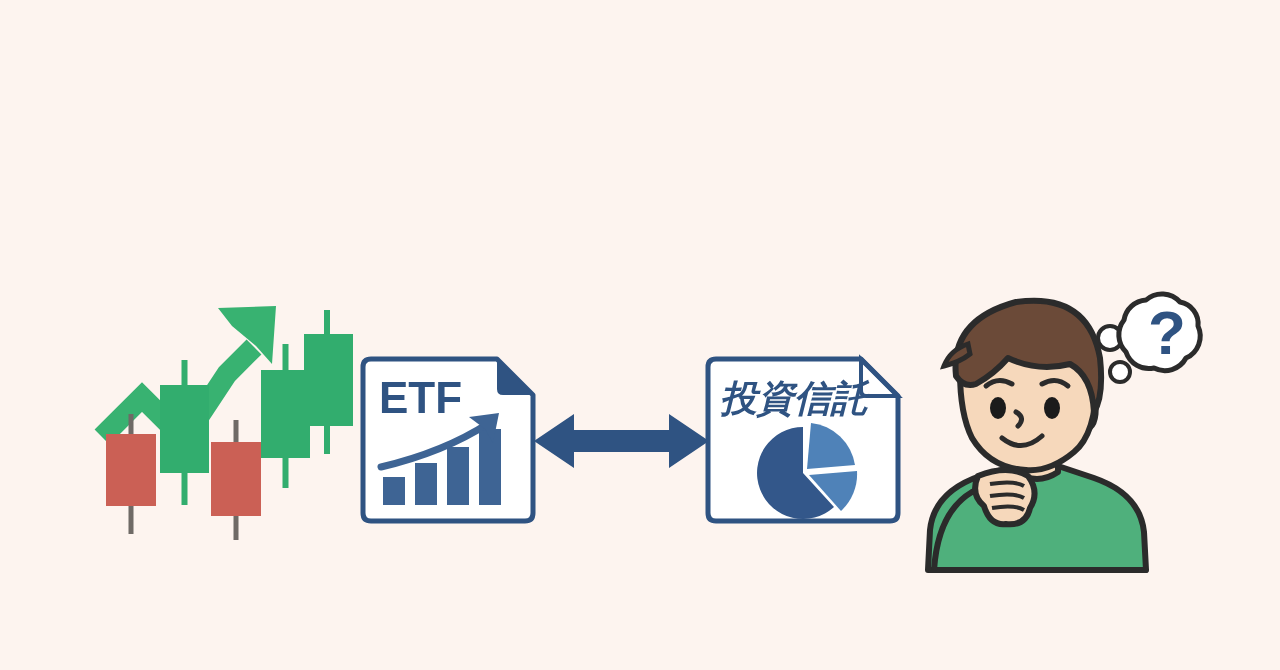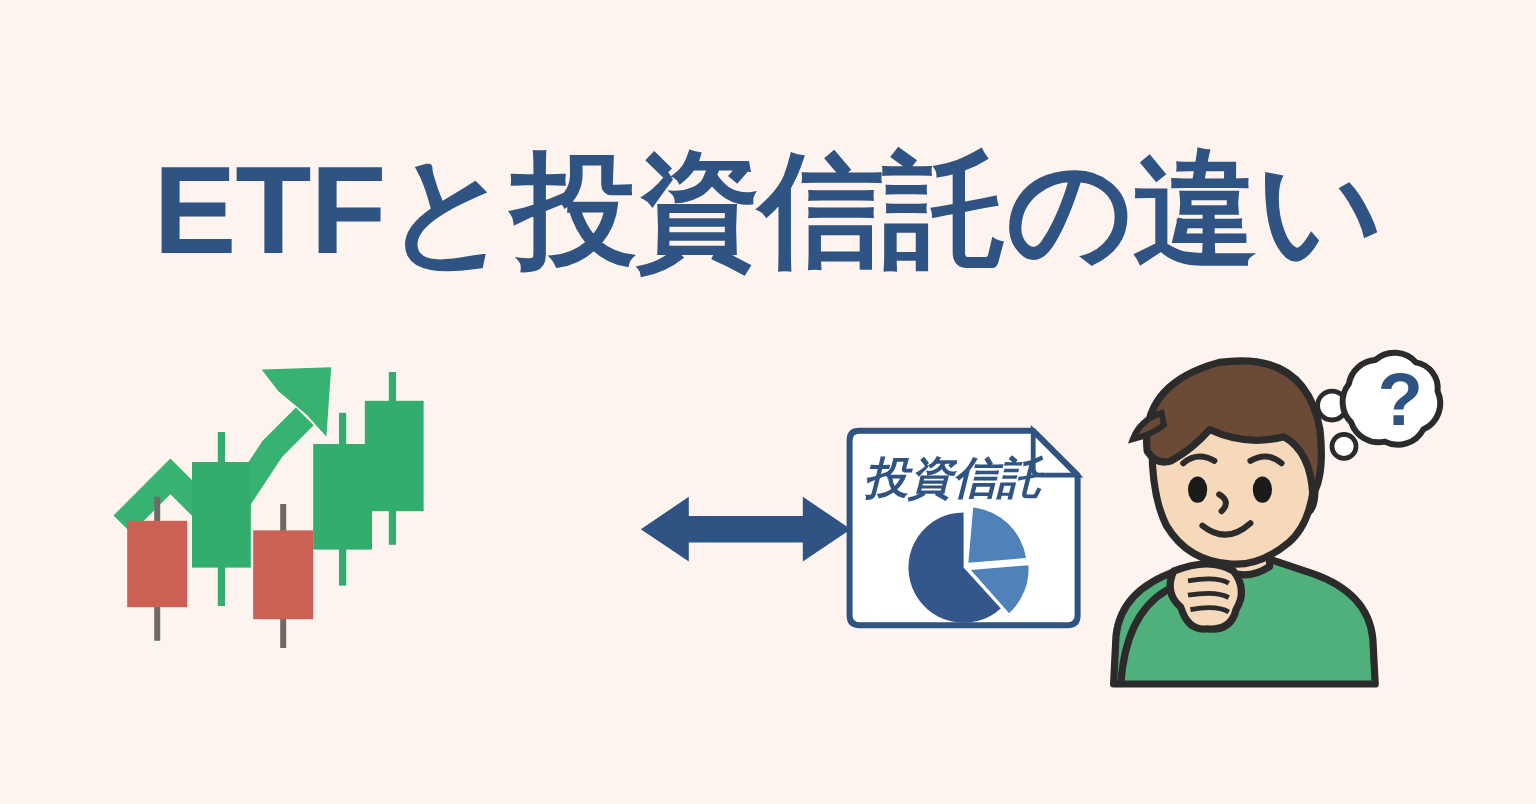--- a/index.html
+++ b/index.html
@@ -58,23 +58,20 @@
   
   #person { left: 898px; top: 0px; width: 300px; height: 300px; }
 
   svg { display: block; overflow: visible; }
 </style>
 </head>
 <body>
 
 <div id="thumbnail" style="background: rgb(253, 244, 239);">
 
-  <div class="title-row">
-    <span class="title-text">ETFと投資信託の違い</span>
-  </div>
 
   <div class="art-row">
 
     <div class="piece" id="candles">
       <svg width="235" height="260" viewBox="0 0 235 260">
 
         <g>
           <path d="M6 135 L46 95 L88 137 L131 72 L158 45" fill="none" stroke="#38b271" stroke-width="21" stroke-linejoin="miter" stroke-linecap="butt"></path>
           <path d="M122 6 L180 4 L176 62 L160 44 L136 24 Z" fill="#38b271"></path>
         </g>
@@ -99,20 +96,41 @@
           <rect x="165" y="68" width="49" height="88" fill="#32ad6e"></rect>
         </g>
 
         <g>
           <rect x="228" y="8" width="6" height="144" fill="#32ad6e"></rect>
           <rect x="208" y="32" width="49" height="92" fill="#32ad6e"></rect>
         </g>
       </svg>
     </div>
 
+    <div class="piece" id="etf-card">
+      <svg width="180" height="172" viewBox="0 0 180 172">
+
+        <path d="M6 12 Q6 4 14 4 L140 4 L176 40 L176 158 Q176 166 168 166
+                 L14 166 Q6 166 6 158 Z" fill="#ffffff" stroke="#2f5382" stroke-width="5" stroke-linejoin="round"></path>
+
+        <path d="M140 4 L176 40 L146 40 Q140 40 140 34 Z" fill="#2f5382"></path>
+
+        <text x="22" y="58" font-family="Liberation Sans, sans-serif" font-size="44" font-weight="700" fill="#2f5382">ETF</text>
+
+        <g>
+          <rect x="26" y="122" width="22" height="28" fill="#3e6494"></rect>
+          <rect x="58" y="108" width="22" height="42" fill="#3e6494"></rect>
+          <rect x="90" y="92" width="22" height="58" fill="#3e6494"></rect>
+          <rect x="122" y="74" width="22" height="76" fill="#3e6494"></rect>
+
+          <path d="M24 112 C58 104 98 90 132 68" fill="none" stroke="#3e6494" stroke-width="7" stroke-linecap="round"></path>
+          <path d="M112 62 L142 58 L136 88 L128 74 Z" fill="#3e6494"></path>
+        </g>
+      </svg>
+    </div>
 
     <div class="piece" id="swap-arrow">
       <svg width="175" height="62" viewBox="0 0 175 62">
         <path d="M0 31 L40 4 L40 20 L135 20 L135 4 L175 31 L135 58 L135 42 L40 42 L40 58 Z" fill="#2f5382"></path>
       </svg>
     </div>
 
     <div class="piece" id="fund-card">
       <svg width="200" height="172" viewBox="0 0 200 172">
         <path d="M5 12 Q5 4 13 4 L158 4 L195 41 L195 158 Q195 166 187 166

